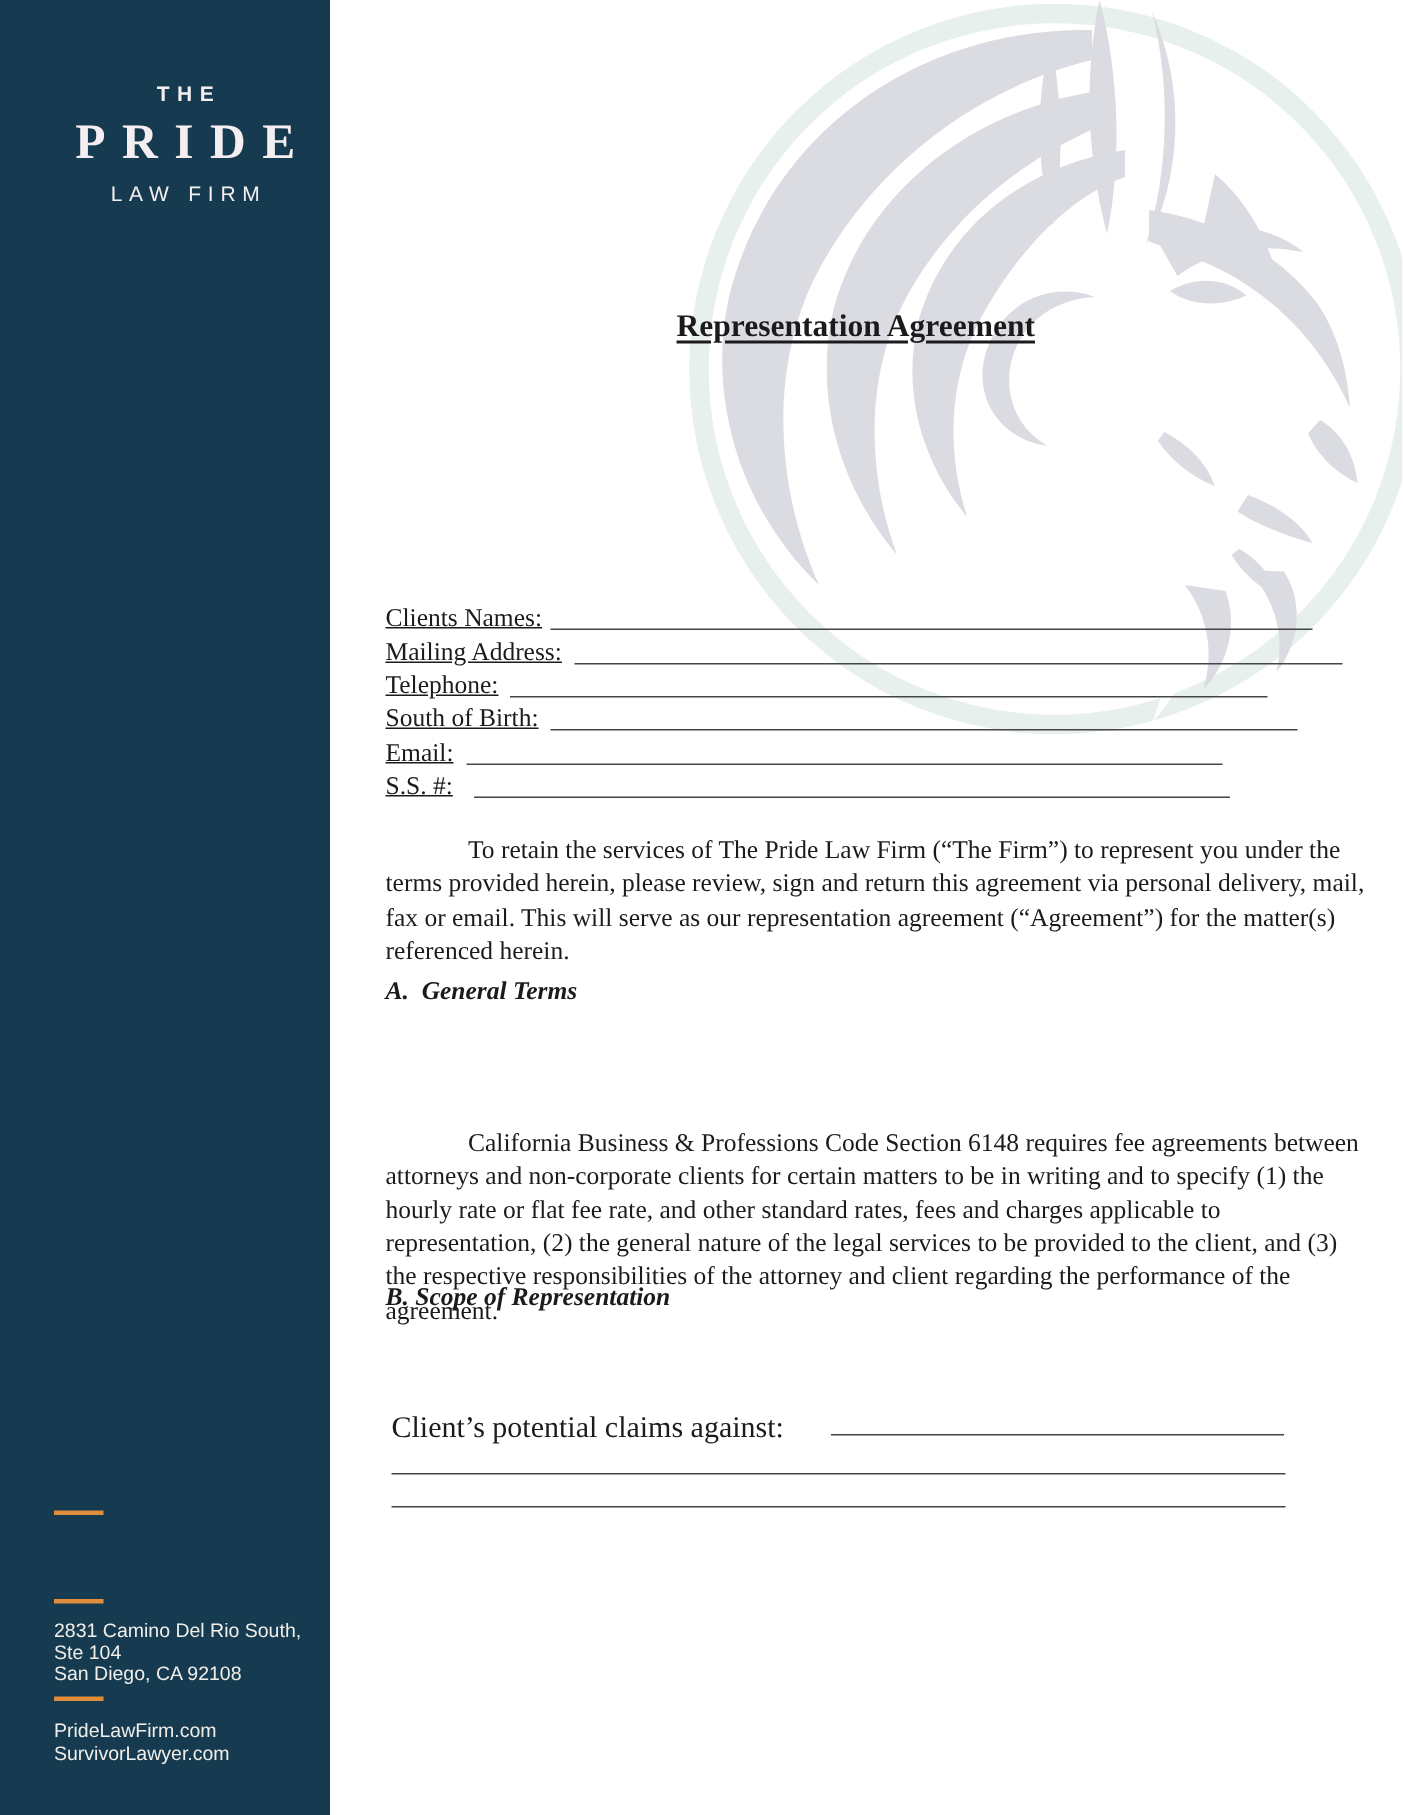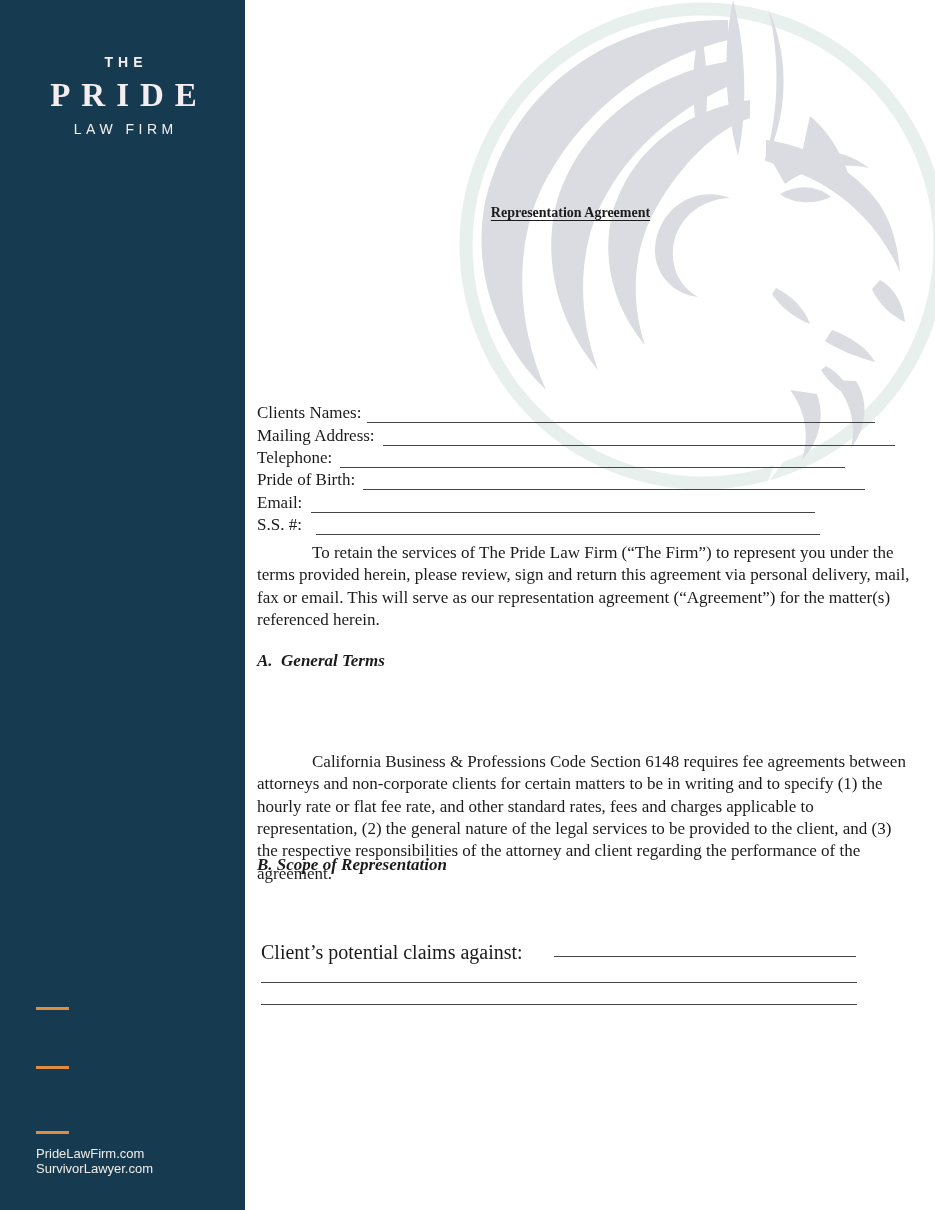--- a/index.html
+++ b/index.html
@@ -5,21 +5,21 @@
   * { margin:0; padding:0; box-sizing:border-box; }
   html,body { width:935px; height:1210px; background:#ffffff; }
   .page {
     position:relative; width:935px; height:1210px;
     background:#ffffff; overflow:hidden;
     font-family:"Liberation Serif", serif; color:#1b1b1b;
   }
 
   
   .sidebar {
-    position:absolute; left:0; top:0; width:245px; height:1210px;
+    position:absolute; left:0; top:0; width:220px; height:1210px;
     background:#163A4F; z-index:2;
   }
   .logo { position:absolute; top:54px; left:0; width:247px; text-align:center; color:#F4EEF0; }
   .logo-the {
     font-family:"Liberation Sans", sans-serif; font-size:14px; font-weight:600;
     letter-spacing:5px; margin-left:5px;
   }
   .logo-pride {
     font-family:"Liberation Serif", serif; font-size:33px; font-weight:600;
     letter-spacing:11px; margin-left:11px; margin-top:7px;
@@ -38,36 +38,36 @@
   .address { top:1080px; line-height:14.6px; width:200px; }
   .sites   { top:1146px; line-height:15.2px; width:200px; }
 
   
   .watermark { position:absolute; left:428px; top:-12px; width:520px; height:520px; z-index:1; }
 
   
   .doc-el { position:absolute; z-index:3; }
   .title {
     left:257px; top:205px; width:627px; text-align:center;
-    font-size:14px; font-weight:bold;
+    font-size:21px; font-weight:bold;
     text-decoration:underline; text-underline-offset:3px;
   }
   .fields { left:257px; top:401px; width:655px; font-size:17px; }
-  .frow { display:flex; height:22.35px; align-items:flex-end; }
+  .frow { display:flex; height:22.35px; align-items:center;text-decoration:underline; }
   .flabel { white-space:nowrap; }
   .fline { flex:1; border-bottom:1.6px solid #454545; height:16px; }
   .r1 .fline { margin-left:6px;  margin-right:37px; }
   .r2 .fline { margin-left:8px;  margin-right:17px; }
   .r3 .fline { margin-left:8px;  margin-right:67px; }
   .r4 .fline { margin-left:8px;  margin-right:47px; }
   .r5 .fline { margin-left:14px; margin-right:92px; }
   .r6 .fline { margin-left:9px;  margin-right:97px; }
 
   .para { left:257px; width:657px; font-size:17px; line-height:22.35px; text-indent:55px; }
-  .p1 { top:542px; }
+  .p1 { top:556px; }
   .pa1 { top:690px; }
   .pa2 { top:751px; }
   .heading { left:257px; font-size:17px; font-weight:bold; font-style:italic; white-space:pre-wrap; }
   .hA { top:651px; }
   .hB { top:855px; }
   .claims { left:261px; top:941px; width:595px; font-size:20px; display:flex; align-items:flex-start;gap:23px; }
   .claims .fline { margin-left:8px; }
   .blank-line { left:261px; width:596px; height:0; border-bottom:1.6px solid #454545; }
   .b1 { top:982px; } .b2 { top:1004px; }
 </style>
@@ -112,20 +112,25 @@
   <div class="sidebar">
     <div class="logo">
       <div class="logo-the">THE</div>
       <div class="logo-pride">PRIDE</div>
       <div class="logo-lawfirm">LAW FIRM</div>
     </div>
 
     <div class="divider d1"></div>
 
     <div class="divider d2"></div>
+    <div class="contact address">
+      <div>2831 Camino Del Rio South,</div>
+      <div>Ste 104</div>
+      <div>San Diego, CA 92108</div>
+    </div>
 
     <div class="divider d3"></div>
     <div class="contact sites">
       <div>PrideLawFirm.com</div>
       <div>SurvivorLawyer.com</div>
     </div>
   </div>
 
   <div class="doc-el title">Representation Agreement</div>
 
@@ -136,21 +141,21 @@
     </div>
     <div class="frow r2">
       <span class="flabel">Mailing Address:</span>
       <span class="fline"></span>
     </div>
     <div class="frow r3">
       <span class="flabel">Telephone:</span>
       <span class="fline"></span>
     </div>
     <div class="frow r4">
-      <span class="flabel">Pride of Birth:</span>
+      <span class="flabel">South of Birth:</span>
       <span class="fline"></span>
     </div>
     <div class="frow r6">
       <span class="flabel">Email:</span>
       <span class="fline"></span>
     </div>
     <div class="frow r5">
       <span class="flabel">S.S. #:</span>
       <span class="fline"></span>
     </div>

